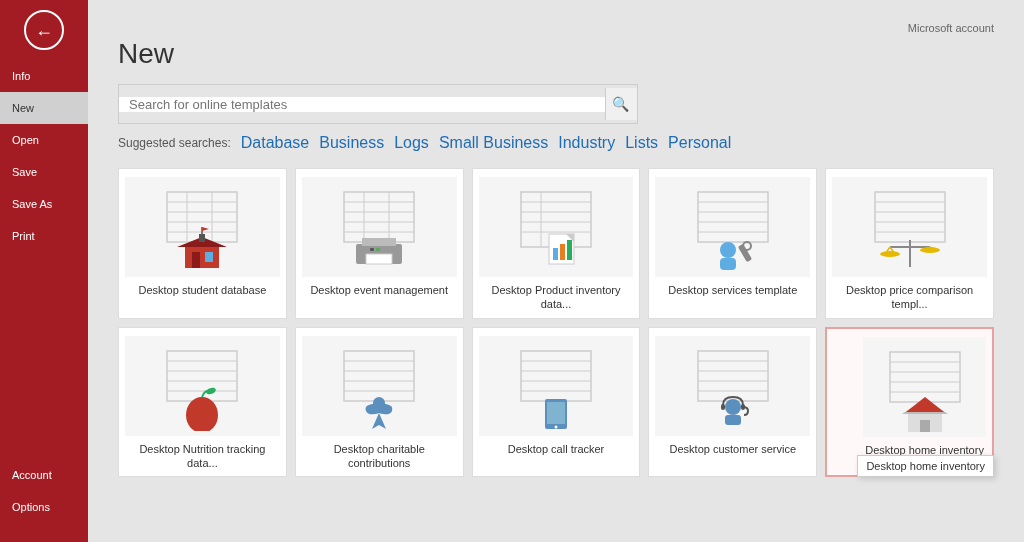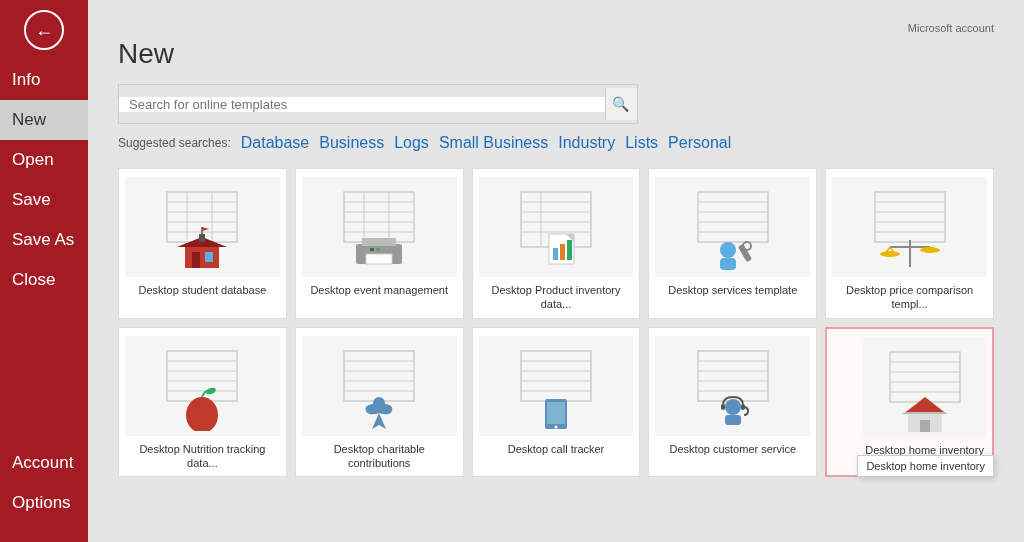--- a/index.html
+++ b/index.html
@@ -23,21 +23,21 @@
       font-size: 18px;
       display: flex; align-items: center; justify-content: center;
       margin: 10px auto 10px auto;
       cursor: pointer;
     }
     .sidebar-nav { display: flex; flex-direction: column; flex: 1; }
     .sidebar-item {
       color: #fff;
       padding: 10px 12px;
       cursor: pointer;
-      font-size: 17px;
+      font-size: 11px;
       font-weight: 400;
     }
     .sidebar-bottom { margin-top: auto; padding-bottom: 19px; }
 
     
     #main {
       flex: 1;
       background: #e5e5e5;
       display: flex;
       flex-direction: column;
@@ -180,21 +180,21 @@
 <body>
 
 <div id="sidebar">
   <div class="back-btn">←</div>
   <div class="sidebar-nav">
     <div class="sidebar-item">Info</div>
     <div class="sidebar-item" style="background:#d0d0d0; color:#333;">New</div>
     <div class="sidebar-item">Open</div>
     <div class="sidebar-item">Save</div>
     <div class="sidebar-item">Save As</div>
-    <div class="sidebar-item">Close</div>
+    <div class="sidebar-item">Print</div>
     <div class="sidebar-bottom">
       <div class="sidebar-item">Account</div>
       <div class="sidebar-item">Options</div>
     </div>
   </div>
 </div>
 
 <div id="main">
   <div id="top-bar">
     <span id="ms-account">Microsoft account</span>

